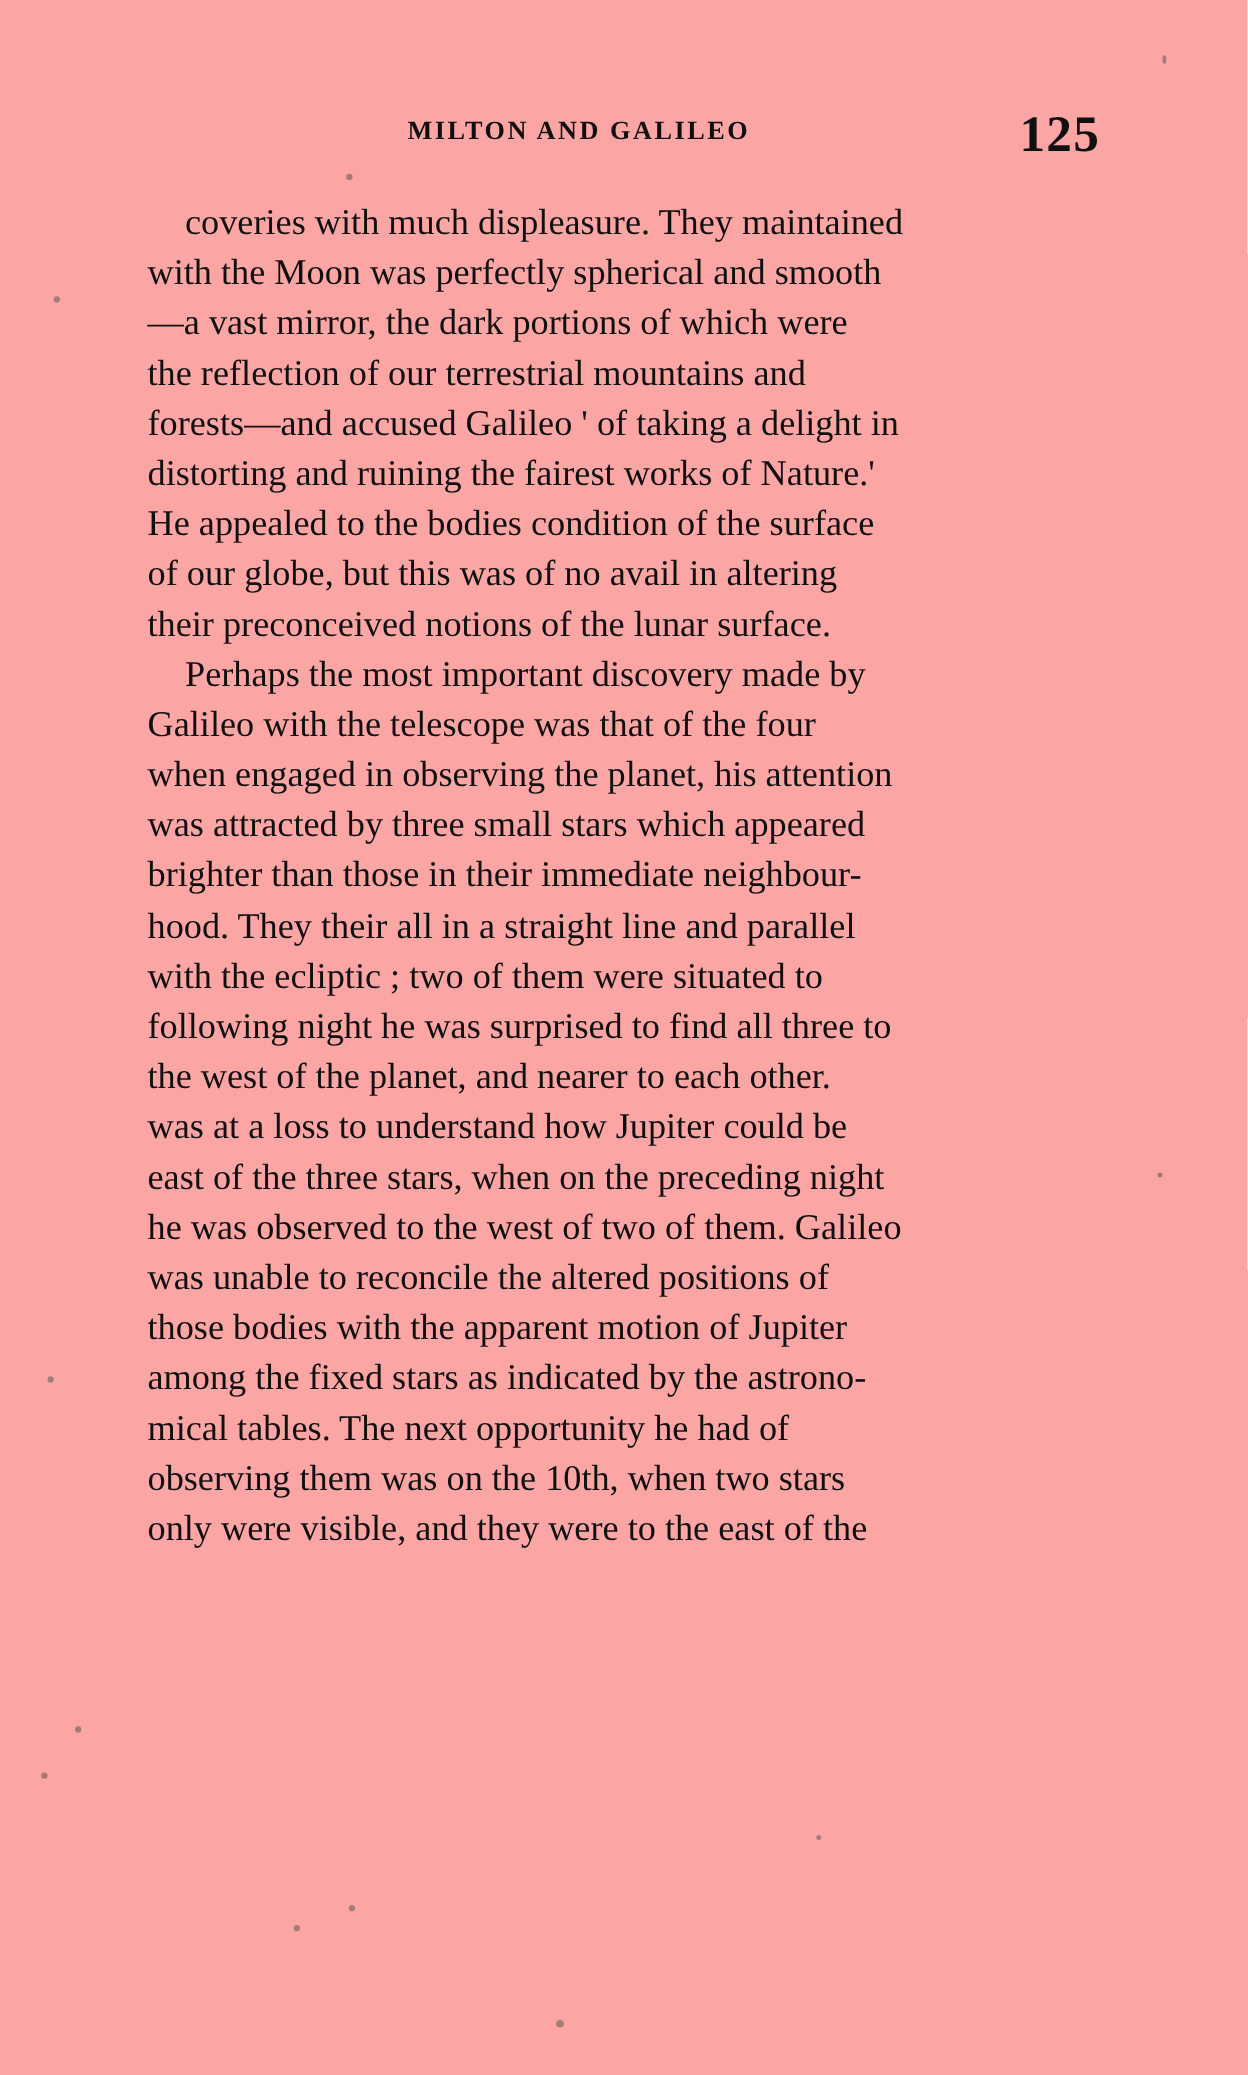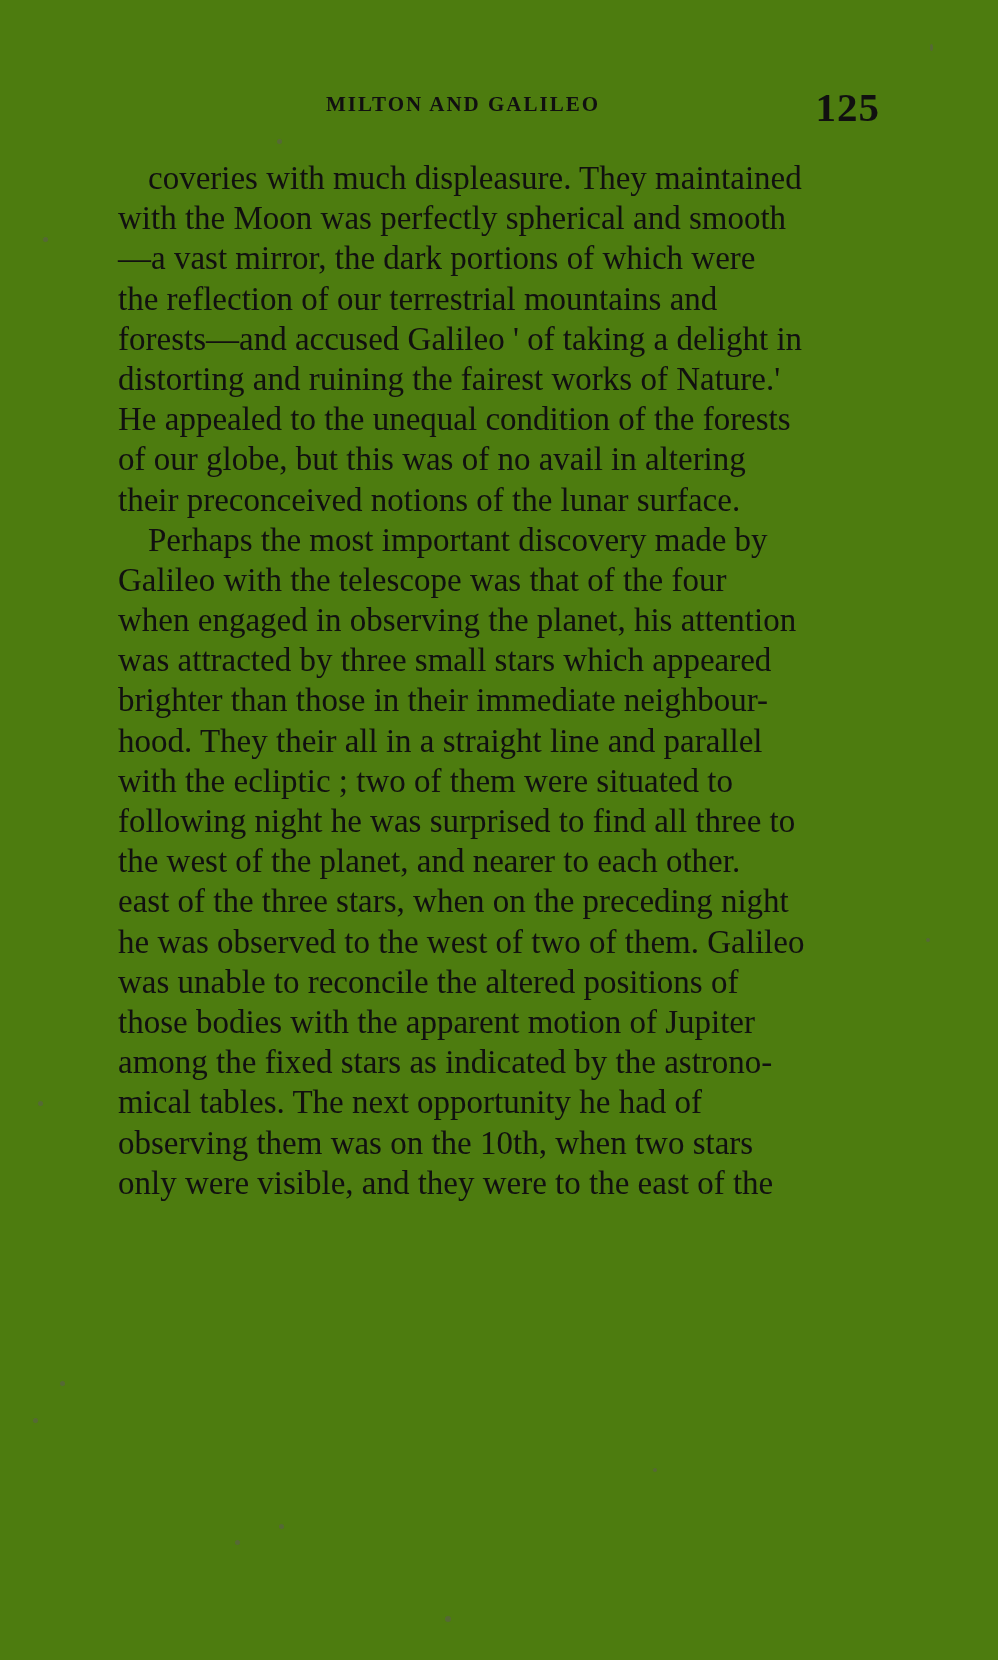--- a/index.html
+++ b/index.html
@@ -4,21 +4,21 @@
 <style>
   html, body {
     margin: 0;
     padding: 0;
     background: #ffffff;
   }
   .page {
     position: relative;
     width: 998px;
     height: 1660px;
-    background: #4d7c0f;
+    background: #fca5a5;
     overflow: hidden;
     font-family: "Liberation Serif", serif;
     color: #111010;
   }
   
   .speck {
     position: absolute;
     background: #5c5a55;
     border-radius: 50%;
     opacity: 0.55;
@@ -48,21 +48,21 @@
     font-weight: 700;
     letter-spacing: 1px;
   }
   .body-text {
     position: absolute;
     top: 158px;
     left: 118px;
     width: 722px;
   }
   .line {
-    font-size: 33px;
+    font-size: 29px;
     line-height: 40.2px;
     height: 40.2px;
     white-space: nowrap;
     text-align: justify;
     position: relative;
   }
   .indent {
     padding-left: 30px;
   }
 </style>
@@ -88,32 +88,33 @@
     <div class="folio">125</div>
   </div>
 
   <div class="body-text" id="body-text">
       <div class="line indent">coveries with much displeasure.   They maintained</div>
       <div class="line">with  the  Moon  was  perfectly spherical  and  smooth</div>
       <div class="line">—a vast  mirror,  the  dark  portions  of  which were</div>
       <div class="line">the  reflection  of  our  terrestrial  mountains   and</div>
       <div class="line">forests—and  accused  Galileo ' of taking a delight in</div>
       <div class="line">distorting  and  ruining  the  fairest  works  of  Nature.'</div>
-      <div class="line">He appealed to the unequal condition of the forests</div>
+      <div class="line">He appealed to the bodies condition of the surface</div>
       <div class="line">of  our  globe,  but  this  was  of  no  avail  in  altering</div>
       <div class="line">their  preconceived  notions  of  the  lunar  surface.</div>
       <div class="line indent">Perhaps  the  most  important  discovery  made  by</div>
       <div class="line">Galileo  with  the   telescope   was   that   of   the   four</div>
       <div class="line">when engaged in observing the planet, his attention</div>
       <div class="line">was  attracted  by three  small stars  which  appeared</div>
       <div class="line">brighter  than those in  their  immediate  neighbour-</div>
       <div class="line">hood.    They their all in a  straight line  and  parallel</div>
       <div class="line">with   the   ecliptic ;   two  of  them   were   situated  to</div>
       <div class="line">following night he was surprised to find all three to</div>
       <div class="line">the west  of  the  planet, and  nearer  to  each other.</div>
+      <div class="line">was at a loss  to  understand  how Jupiter  could  be</div>
       <div class="line">east of the three stars, when on the preceding night</div>
       <div class="line">he was observed to the west of two of them.    Galileo</div>
       <div class="line">was  unable  to  reconcile  the  altered  positions  of</div>
       <div class="line">those bodies with  the  apparent  motion  of  Jupiter</div>
       <div class="line">among the fixed stars  as  indicated by the astrono-</div>
       <div class="line">mical  tables.    The   next   opportunity   he   had   of</div>
       <div class="line">observing  them was  on  the  10th, when  two stars</div>
       <div class="line">only were visible, and  they were to the east  of  the</div>
     </div>
 

